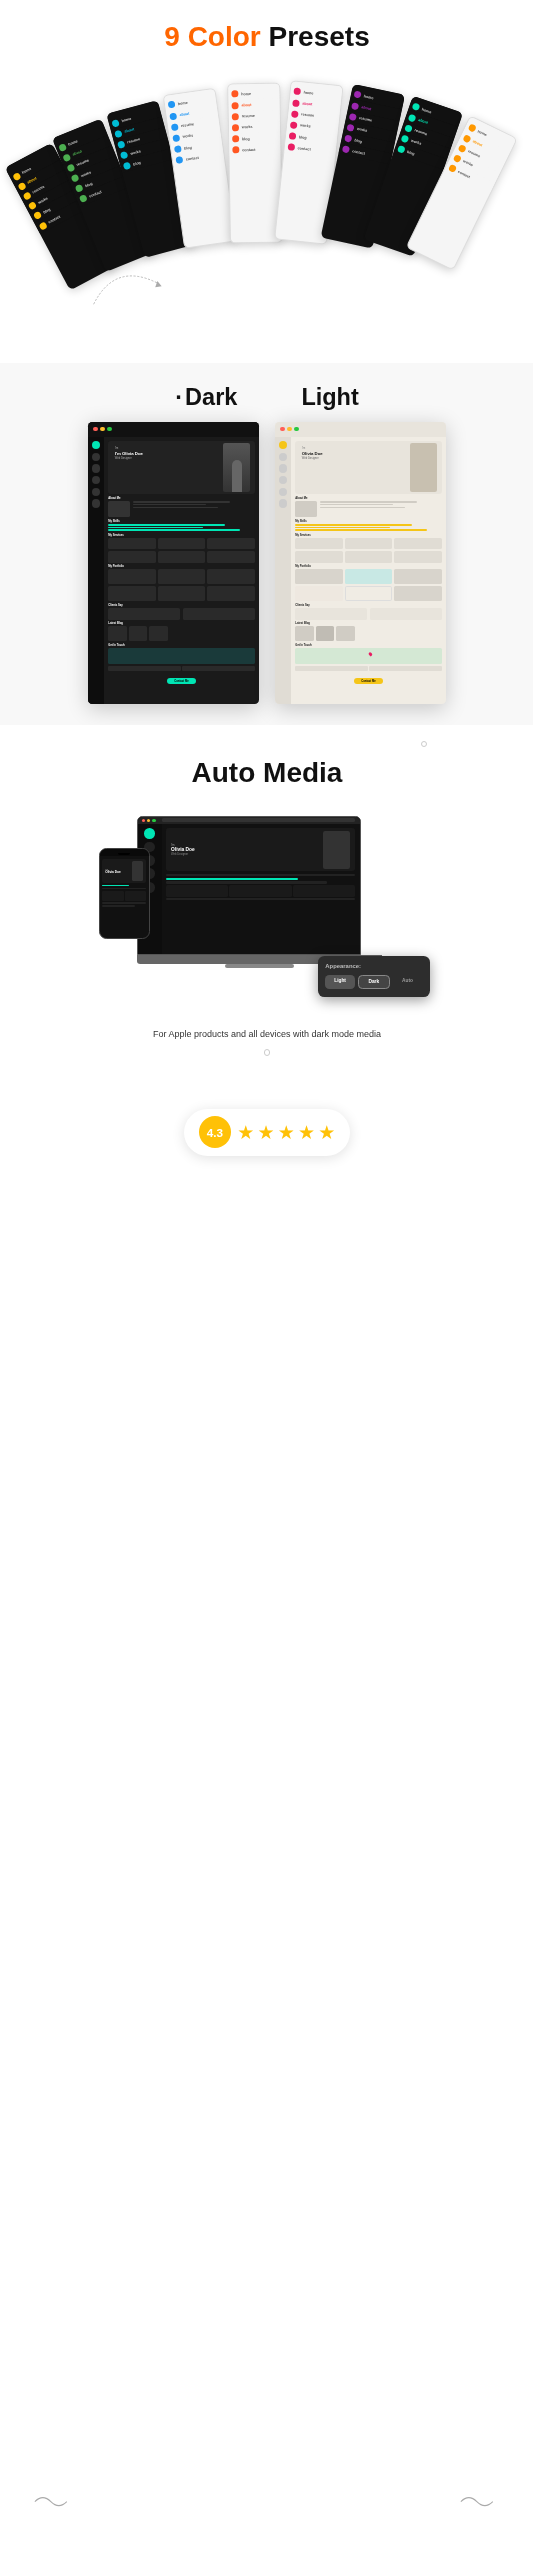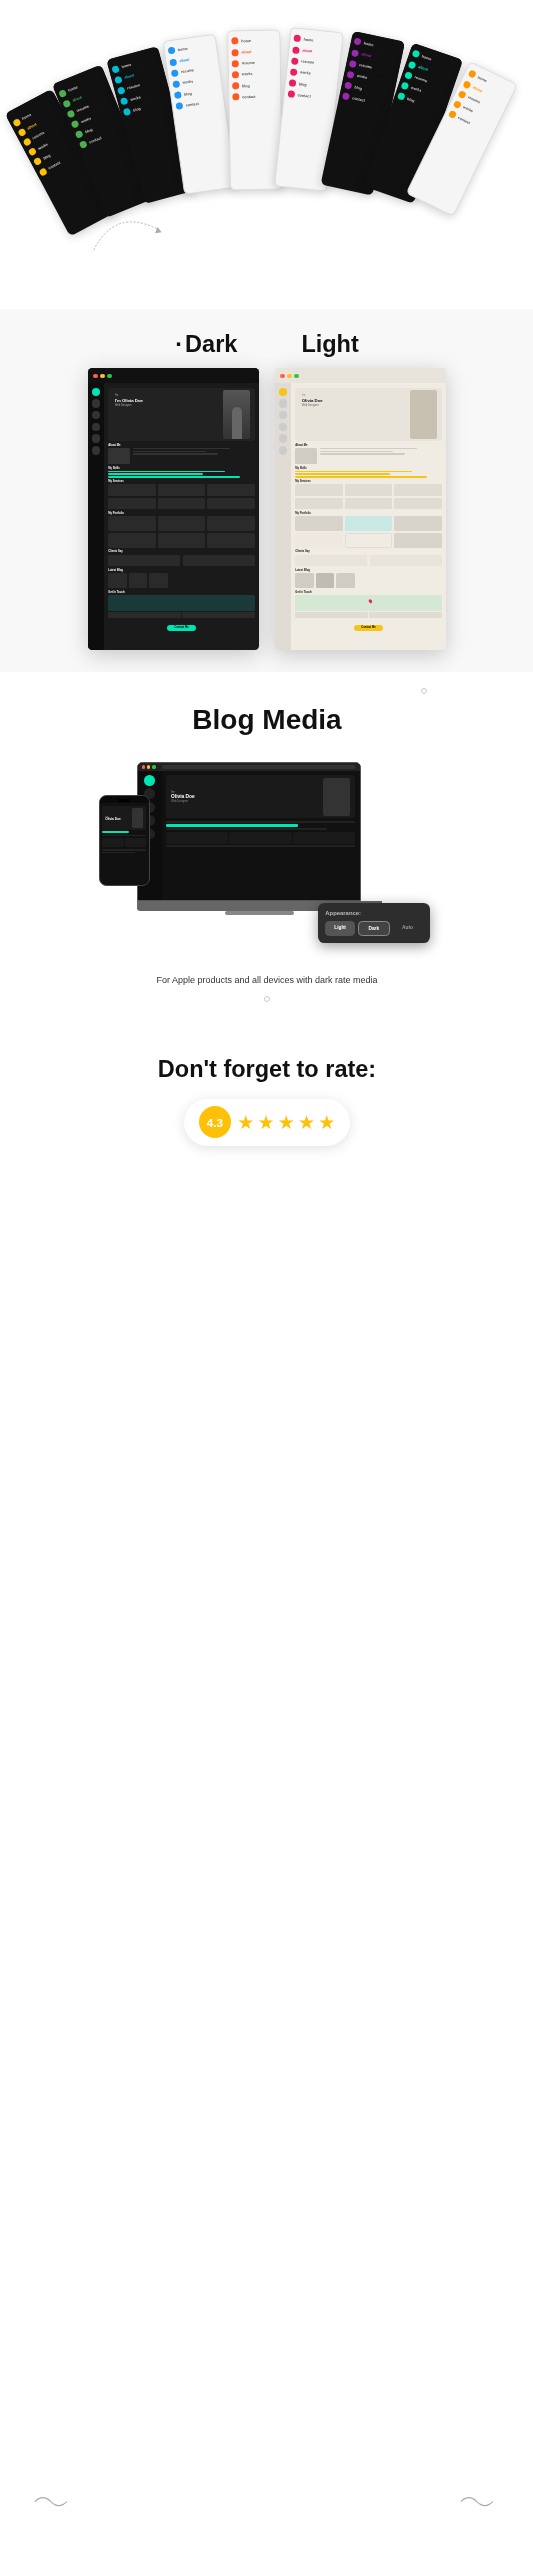--- a/index.html
+++ b/index.html
@@ -264,20 +264,24 @@
     }
 
     .wavy-line {
       position: absolute;
     }
   </style>
 </head>
 <body>
 
 <div class="color-presets-section">
+  <h1 class="color-presets-title">
+    <span style="color:#ff6600;">9 Color</span>
+    <span style="color:#111;">Presets</span>
+  </h1>
 
   <div class="fan-wrapper">
 
     <svg class="wavy-line" style="bottom:16px;left:16px;z-index:0;" width="85" height="64" viewBox="0 0 160 120">
       <path d="M 20 100 Q 60 20 140 60" stroke="#aaa" stroke-width="1.5" fill="none" stroke-dasharray="4,3"></path>
       <polygon points="140,56 148,66 136,68" fill="#aaa"></polygon>
     </svg>
 
     <div class="fan-card" style="left:0px; top:64px; transform:rotate(-28deg); background:#111; height:139px; z-index:1;">
       <div class="fan-nav-row" style="background:#111; color:#ccc; padding-top:9.6px;">
@@ -735,21 +739,21 @@
     </div>
 
   </div>
 </div>
 
 <div class="dark-media-section" style="position:relative;">
 
   <div style="width:6.4px;height:6.4px;border-radius:50%;border:1.1px solid #ccc;position:absolute;top:16px;right:107px;"></div>
 
   <h2 class="dark-media-title">
-    <span>Blog Media</span>
+    <span>Auto Media</span>
   </h2>
 
   <div style="position:relative;width:347px;height:213px;">
 
     <div style="position:absolute;left:43px;top:10.7px;">
 
       <div style="width:224px;height:139px;background:#111;border-radius:5.3px 5.3px 0 0;border:1.6px solid #555;overflow:hidden;">
 
         <div style="height:7.5px;background:#222;display:flex;align-items:center;padding:0 4.3px;gap:2.1px;">
           <div style="width:3.2px;height:3.2px;border-radius:50%;background:#ff5f57;"></div>
@@ -821,35 +825,34 @@
       <div style="font-size:5.9px;color:#bbb;margin-bottom:5.3px;font-weight:600;">Appearance:</div>
       <div style="display:flex;gap:3.2px;">
         <div style="flex:1;text-align:center;padding:3.7px 2.1px;background:#555;color:#fff;border-radius:4.3px;font-size:4.8px;font-weight:600;">Light</div>
         <div style="flex:1;text-align:center;padding:3.7px 2.1px;background:#444;color:#fff;border-radius:4.3px;font-size:4.8px;font-weight:600;border:0.5px solid #888;">Dark</div>
         <div style="flex:1;text-align:center;padding:3.7px 2.1px;color:#999;font-size:4.8px;font-weight:600;">Auto</div>
       </div>
     </div>
 
   </div>
 
-  <p style="font-size:9px;color:#333;text-align:center;margin-top:10.7px;">For Apple products and all devices with dark rate media</p>
+  <p style="font-size:9px;color:#333;text-align:center;margin-top:10.7px;">For Apple products and all devices with dark mode media</p>
 
   <div style="width:6.4px;height:6.4px;border-radius:50%;border:1.1px solid #ccc;margin-top:10.7px;"></div>
 </div>
 
 <div class="rating-section">
 
   <svg style="position:absolute;left:32px;bottom:64px;" width="43" height="21.3" viewBox="0 0 80 40">
     <path d="M 5 20 Q 20 5 35 20 Q 50 35 65 20" stroke="#aaa" stroke-width="2" fill="none"></path>
   </svg>
   <svg style="position:absolute;right:32px;bottom:64px;" width="43" height="21.3" viewBox="0 0 80 40">
     <path d="M 5 20 Q 20 5 35 20 Q 50 35 65 20" stroke="#aaa" stroke-width="2" fill="none"></path>
   </svg>
 
-  <h2 class="rating-title">Don't forget to rate:</h2>
 
   <div class="rating-badge">
     <div class="rating-score">4.3</div>
     <div class="stars">
       <span class="star">★</span>
       <span class="star">★</span>
       <span class="star">★</span>
       <span class="star">★</span>
       <span class="star">★</span>
     </div>

